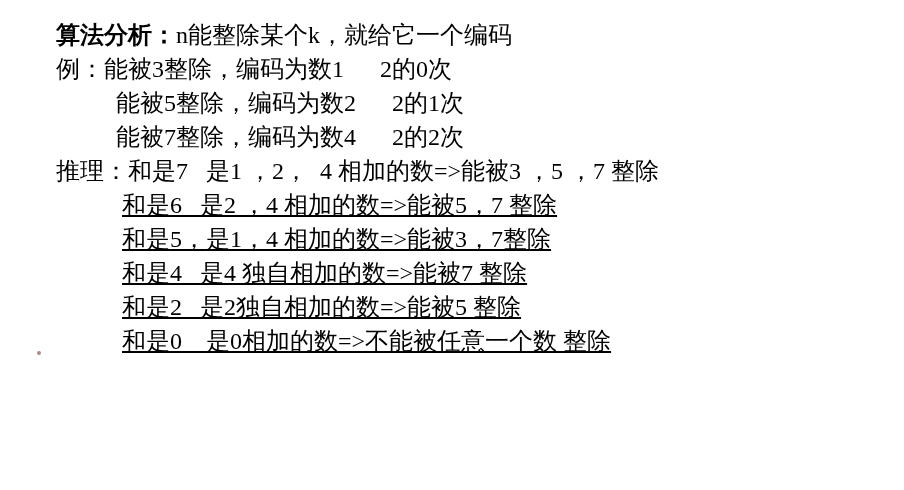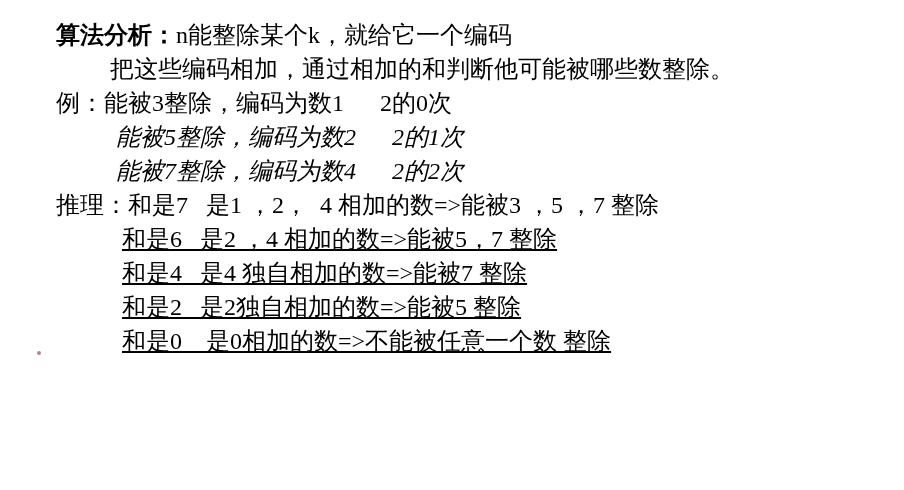--- a/index.html
+++ b/index.html
@@ -28,21 +28,20 @@
     letter-spacing: 0px;
   }
   .line.bold-head {
     font-weight: bold;
   }
   .line.indent1 {
     padding-left: 54px;
   }
   .line.indent2 {
     padding-left: 60px;
-    font-style: italic;
   }
   .line.indent3 {
     padding-left: 66px;
     text-decoration: underline;
   }
   .head-label {
     font-weight: bold;
   }
   .head-rest {
     font-weight: normal;
@@ -57,26 +56,26 @@
     border-radius: 50%;
   }
 </style>
 </head>
 <body>
 
 <div class="page">
 
   <div class="line bold-head"><span class="head-label">算法分析：</span><span class="head-rest">n能整除某个k，就给它一个编码</span></div>
 
-  <div class="line indent1">把这些编码相加，通过相加的和判断他可能被哪些数整除。</div>
 
   <div class="line">例：能被3整除，编码为数1      2的0次</div>
   <div class="line indent2">能被5整除，编码为数2      2的1次</div>
   <div class="line indent2">能被7整除，编码为数4      2的2次</div>
 
   <div class="line">推理：和是7   是1 ，2，  4 相加的数=&gt;能被3 ，5 ，7 整除</div>
   <div class="line indent3">和是6   是2 ，4 相加的数=&gt;能被5，7 整除</div>
+  <div class="line indent3">和是5，是1，4 相加的数=&gt;能被3，7整除</div>
   <div class="line indent3">和是4   是4 独自相加的数=&gt;能被7 整除</div>
   <div class="line indent3">和是2   是2独自相加的数=&gt;能被5 整除</div>
   <div class="line indent3">和是0    是0相加的数=&gt;不能被任意一个数 整除</div>
 
   <div class="dot-mark" style="background: rgb(176, 138, 138);"></div>
 </div>
 
 </body></html>

